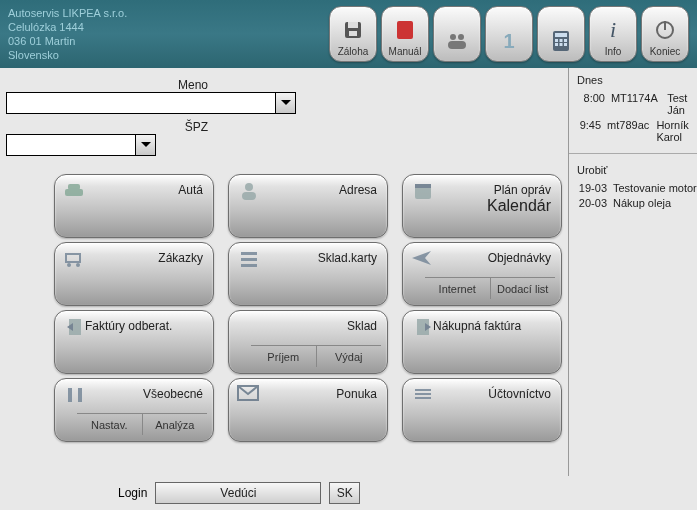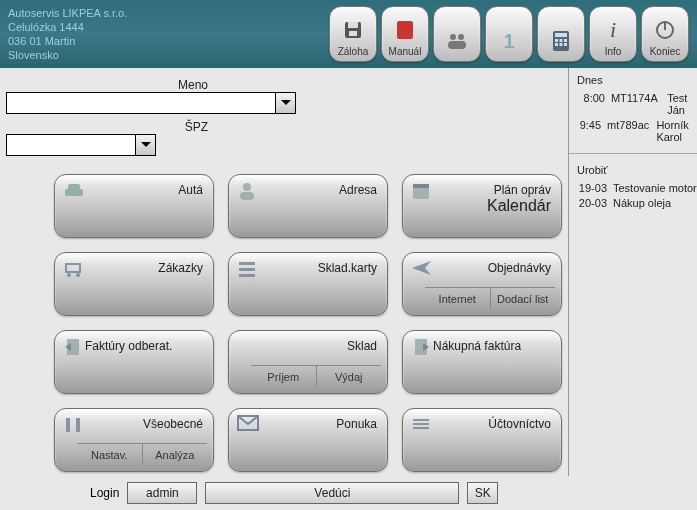--- a/index.html
+++ b/index.html
@@ -44,21 +44,21 @@
   .combo { position:relative; height:22px; border:1px solid #000; background:#fff; }
   .combo .arrow {
     position:absolute; right:0; top:0; width:20px; height:100%;
     background:linear-gradient(#f4f4f4,#c8c8c8);
     border-left:1px solid #000;
     display:flex; align-items:center; justify-content:center;
   }
   .combo .arrow::after { content:""; border:5px solid transparent; border-top-color:#000; margin-top:4px;}
 
   
-  .grid { display:grid; grid-template-columns: repeat(3, 160px); gap:14px 14px; margin:18px 0 0 48px; }
+  .grid { display:grid; grid-template-columns: repeat(3, 160px); gap:4px 14px; margin:18px 0 0 48px;text-align:right; }
   .tile {
     height: 64px; border-radius: 12px;
     background: linear-gradient(#ffffff 0%, #e2e2e2 18%, #bfbfbf 60%, #9a9a9a 100%);
     border:1px solid #6e6e6e;
     box-shadow: inset 0 1px 2px rgba(255,255,255,.9), 0 1px 2px rgba(0,0,0,.25);
     position:relative; cursor:pointer;
     font-size:11px; color:#222;
   }
   .tile .title { position:absolute; top:8px; right:10px; font-size:12px; }
   .tile .title2 { position:absolute; top:22px; right:10px; font-size:16px; }
@@ -72,20 +72,21 @@
     display:flex; align-items:center; justify-content:center;
     font-size:11px; color:#333;
   }
   .tile .subrow .sub + .sub { border-left:1px solid #888; }
   .tile .subrow.single .sub { border-left:none; }
 
   
   .footer {
     height:34px; display:flex; align-items:center; gap:8px;
     padding-left:90px;
+    margin-left:28px;
   }
   .footer label { font-size:12px; }
   .fbox {
     height:22px; border:1px solid #666;
     background:linear-gradient(#f7f7f7,#cfcfcf);
     display:flex; align-items:center; justify-content:center;
     font-size:12px; color:#222;
   }
 </style>
 </head>
@@ -310,16 +311,15 @@
     </div>
     <div class="row">
       <span>20-03</span>
       <span style="width:auto">Nákup oleja</span>
     </div>
   </div>
 </div>
 
 <div class="footer">
   <label>Login</label>
-  <div class="fbox" style="width:70px">admin</div>
-  <div class="fbox" style="width:254px">Vedúci</div>
+  <div class="fbox" style="width:166px">Vedúci</div>
   <div class="fbox" style="width:31px">SK</div>
 </div>
 
 </body></html>

